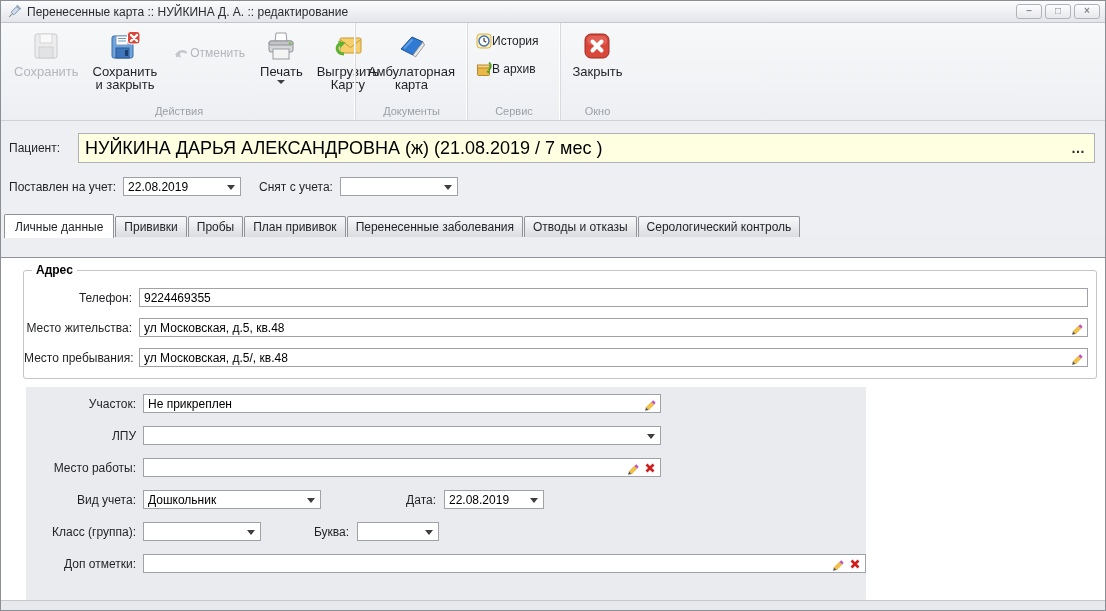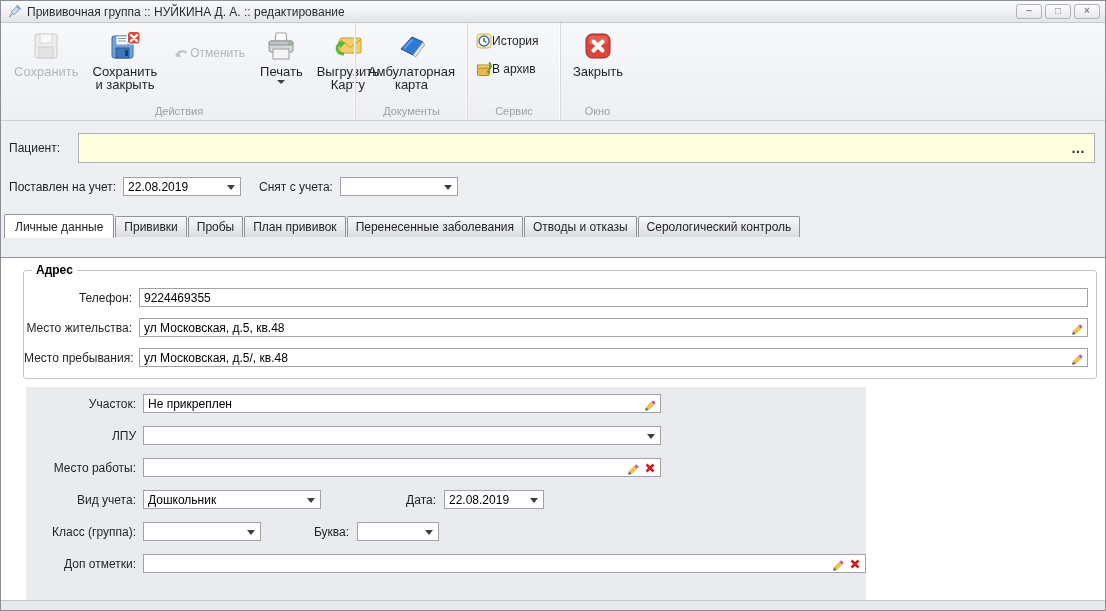--- a/index.html
+++ b/index.html
@@ -119,21 +119,21 @@
 <div class="window">
 
   <div class="titlebar">
     <svg class="ticon" viewBox="0 0 16 16">
       <g transform="rotate(45 8 8)">
         <rect x="5.2" y="0.5" width="5.6" height="1.8" rx="0.5" fill="#9aa7b8"></rect>
         <rect x="6" y="2.2" width="4" height="8" rx="1" fill="#cfdcec" stroke="#6c87aa" stroke-width="0.8"></rect>
         <rect x="7.6" y="10.2" width="0.9" height="4.6" fill="#84878c"></rect>
       </g>
     </svg>
-    <span class="ttext">Прививочная группа :: НУЙКИНА Д. А. :: редактирование</span>
+    <span class="ttext">Перенесенные карта :: НУЙКИНА Д. А. :: редактирование</span>
     <div class="winbtns">
       <div class="winbtn">–</div>
       <div class="winbtn">□</div>
       <div class="winbtn">×</div>
     </div>
   </div>
 
   <div class="toolbar">
 
     <div class="tgroup" style="width:352px;">
@@ -228,38 +228,39 @@
               <path d="M10.5 9.8 L14.5 9.8 L12.2 12.8 Z" fill="#4aa327"></path>
             </svg>
             <span>В архив</span>
           </div>
         </div>
       </div>
       <div class="tgroup-label">Сервис</div>
     </div>
 
     <div class="tgroup" style="width:74px;">
-      <div class="tgroup-body" style="justify-content:flex-end;">
+      <div class="tgroup-body" style="justify-content:center;">
         <div class="bigbtn">
           <svg class="icon32" viewBox="0 0 32 32">
             <rect x="4" y="4" width="24" height="24" rx="6" fill="#d8473a" stroke="#9c2f24"></rect>
             <rect x="6" y="6" width="20" height="9" rx="4.5" fill="#e4695e" opacity="0.75"></rect>
             <path d="M11.5 11.5 L20.5 20.5 M20.5 11.5 L11.5 20.5" stroke="#fff" stroke-width="4" stroke-linecap="round"></path>
           </svg>
           <span>Закрыть</span>
         </div>
       </div>
       <div class="tgroup-label">Окно</div>
     </div>
   </div>
 
   <div class="formtop">
     <div class="patient-row">
       <span class="plabel">Пациент:</span>
       <div class="patient-field">
+        <span>НУЙКИНА ДАРЬЯ АЛЕКСАНДРОВНА (ж) (21.08.2019 / 7 мес )</span>
         <span class="more">…</span>
       </div>
     </div>
     <div class="reg-row">
       <span class="rlabel1">Поставлен на учет:</span>
       <div class="combo w118">
         <span>22.08.2019</span>
         <span class="arr"></span>
       </div>
       <span class="rlabel2">Снят с учета:</span>

